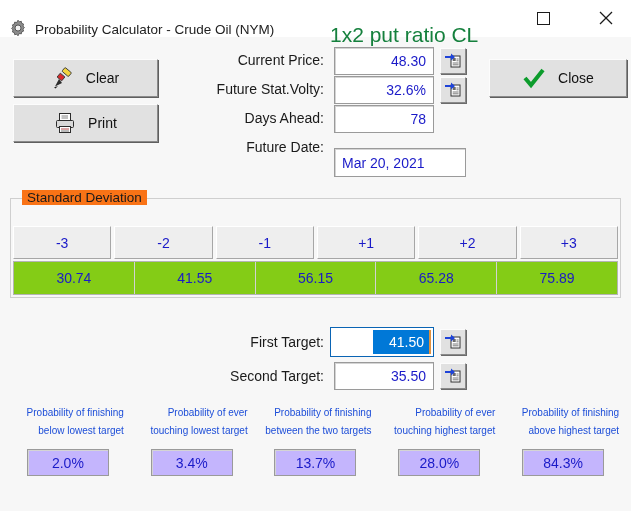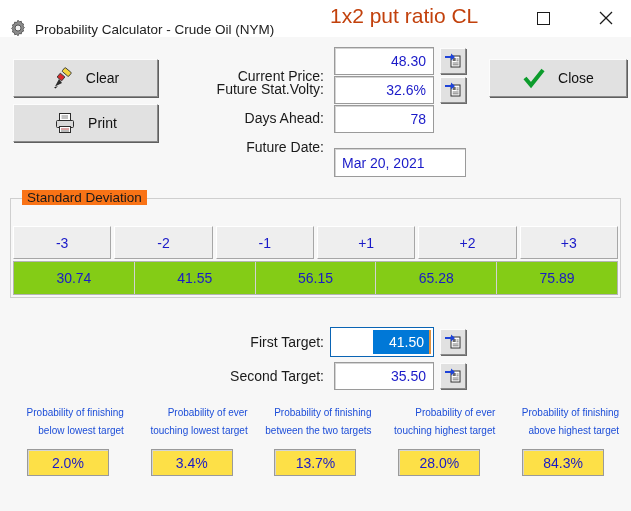--- a/index.html
+++ b/index.html
@@ -33,26 +33,26 @@
   }
   #title-text {
     margin-left: 8px;
     font-size: 13.5px;
     color: #222222;
     white-space: nowrap;
   }
   #overlay-title {
     position: absolute;
     left: 330px;
-    top: 1px;
+    top: 20px;
     width: 168px;
     height: 30px;
     overflow: hidden;
     font-size: 21px;
-    color: #c2410c;
+    color: #15803d;
     white-space: nowrap;
     line-height: 30px;
   }
   .winbtn {
     position: absolute;
     top: 0;
     width: 45px; height: 36px;
     display: flex;
     align-items: center;
     justify-content: center;
@@ -220,21 +220,21 @@
   .prob-label {
     width: 112px;
     font-size: 10px;
     line-height: 18px;
     color: #1d4ed8;
     text-align: right;
   }
   .prob-box {
     margin-top: 9px;
     width: 82px; height: 27px;
-    background: #fde047;
+    background: #c4b5fd;
     border: 1px solid #9a9a9a;
     box-sizing: border-box;
     display: flex;
     align-items: center;
     justify-content: center;
     font-size: 14px;
     color: #1a1ac8;
     box-shadow: inset 1px 1px 0 0 #d4d4d4;
   }
 </style>
@@ -284,21 +284,21 @@
   <span>Print</span>
 </div>
 
 <div class="pushbtn" id="btn-closebig">
   <svg width="24" height="22" viewBox="0 0 24 22">
     <path d="M3 11 L9 18 L21 3" fill="none" stroke="#0c9c2c" stroke-width="4" stroke-linecap="butt" stroke-linejoin="miter"></path>
   </svg>
   <span>Close</span>
 </div>
 
-<div class="fieldlabel" style="left:184px; top:68px; width:140px;">Current Price:</div>
+<div class="fieldlabel" style="left:184px; top:52px; width:140px;">Current Price:</div>
 <div class="textbox" style="left:334px; top:47px; width:100px; height:28px;">48.30</div>
 <div class="iconbtn" style="left:440px; top:48px;">
   <svg width="18" height="18" viewBox="0 0 18 18">
     <rect x="7" y="4" width="9" height="11" fill="#ffffff" stroke="#333" stroke-width="1"></rect>
     <rect x="8.7" y="6" width="3" height="3" fill="#6a6a6a"></rect>
     <line x1="12.5" y1="7" x2="14.6" y2="7" stroke="#555" stroke-width="0.8"></line>
     <line x1="12.5" y1="8.8" x2="14.6" y2="8.8" stroke="#555" stroke-width="0.8"></line>
     <line x1="8.7" y1="11" x2="14.6" y2="11" stroke="#555" stroke-width="0.8"></line>
     <line x1="8.7" y1="12.8" x2="14.6" y2="12.8" stroke="#555" stroke-width="0.8"></line>
     <path d="M1 4 L7 4 L7 1.5 L11 5 L7 8.5 L7 6 L1 6 Z" fill="#1f44d8"></path>

